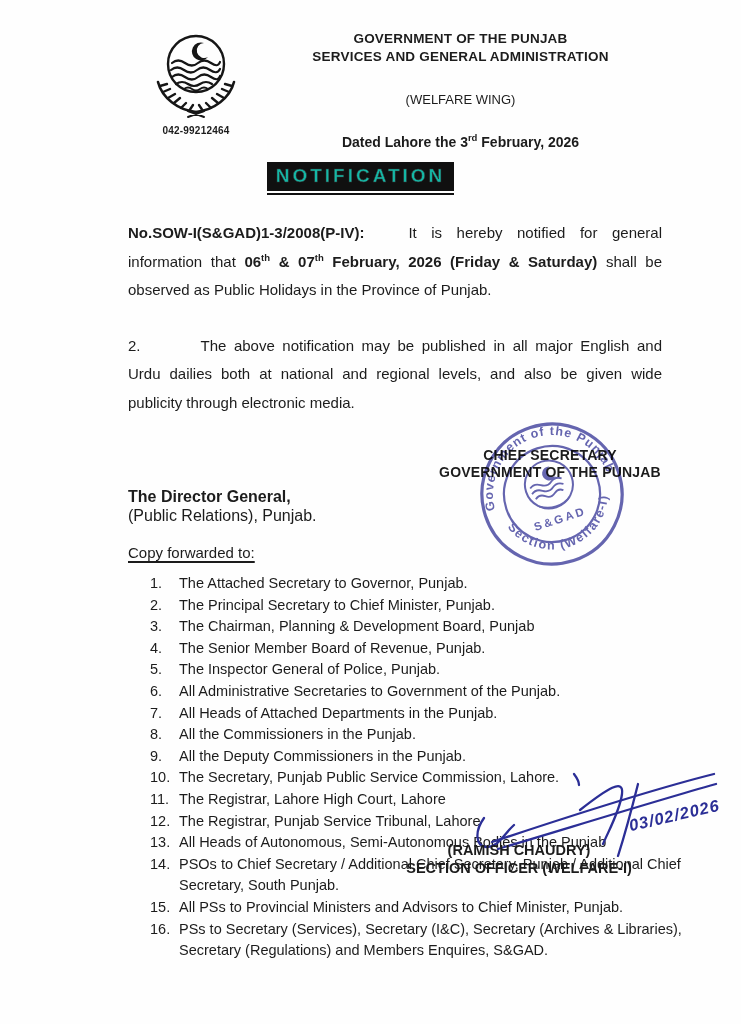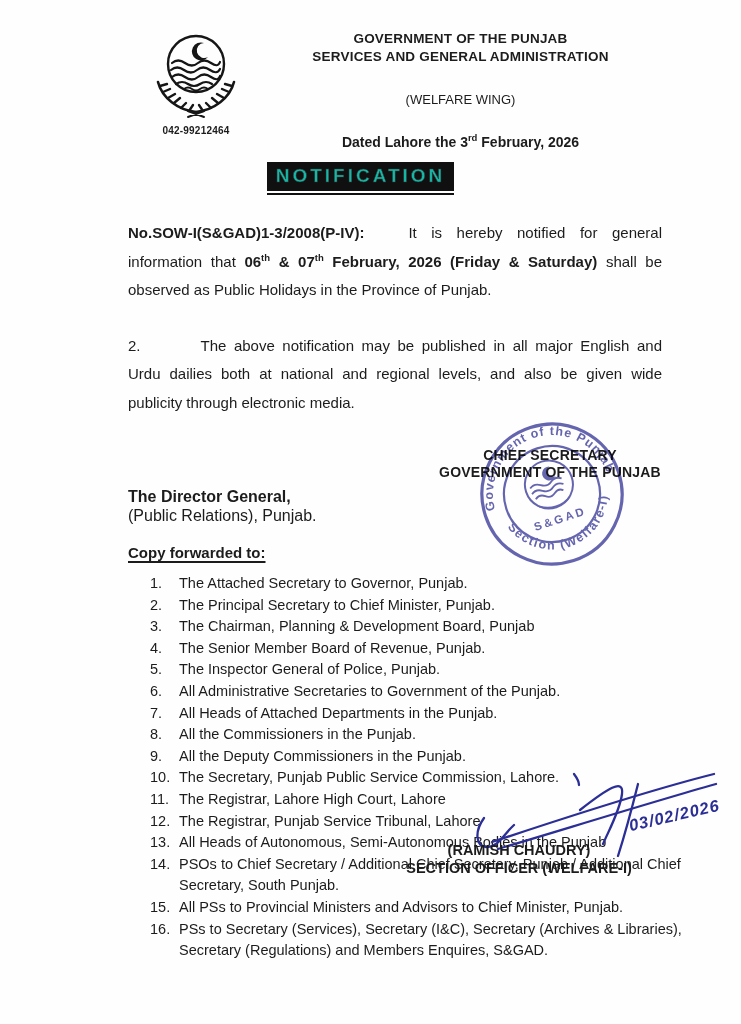--- a/index.html
+++ b/index.html
@@ -49,21 +49,21 @@
     text-align:center; font-weight:bold; font-size:14px; line-height:17px;
     letter-spacing:.2px;
   }
 
   
   .addressee { margin:6px 0 0 128px; font-size:16px; line-height:19px; }
   .addressee .a1 { font-weight:bold; }
 
   
   .copy-heading {
-    margin:19px 0 0 128px; font-weight:bold; font-size:15px;
+    margin:19px 0 0 128px; font-weight:normal; font-size:15px;
     text-decoration:underline; text-underline-offset:3px; text-decoration-thickness:1.5px;
   }
   .copy-list { margin:12px 0 0 150px; width:566px; font-size:14.5px; line-height:21.6px; list-style:none; }
   .copy-item { display:flex; }
   .copy-no { width:29px; flex:none; }
   .copy-text { flex:1; }
 
   
   .stamp { position:absolute; left:476px; top:418px; width:152px; height:152px;
            opacity:.82; mix-blend-mode:multiply; pointer-events:none; }

